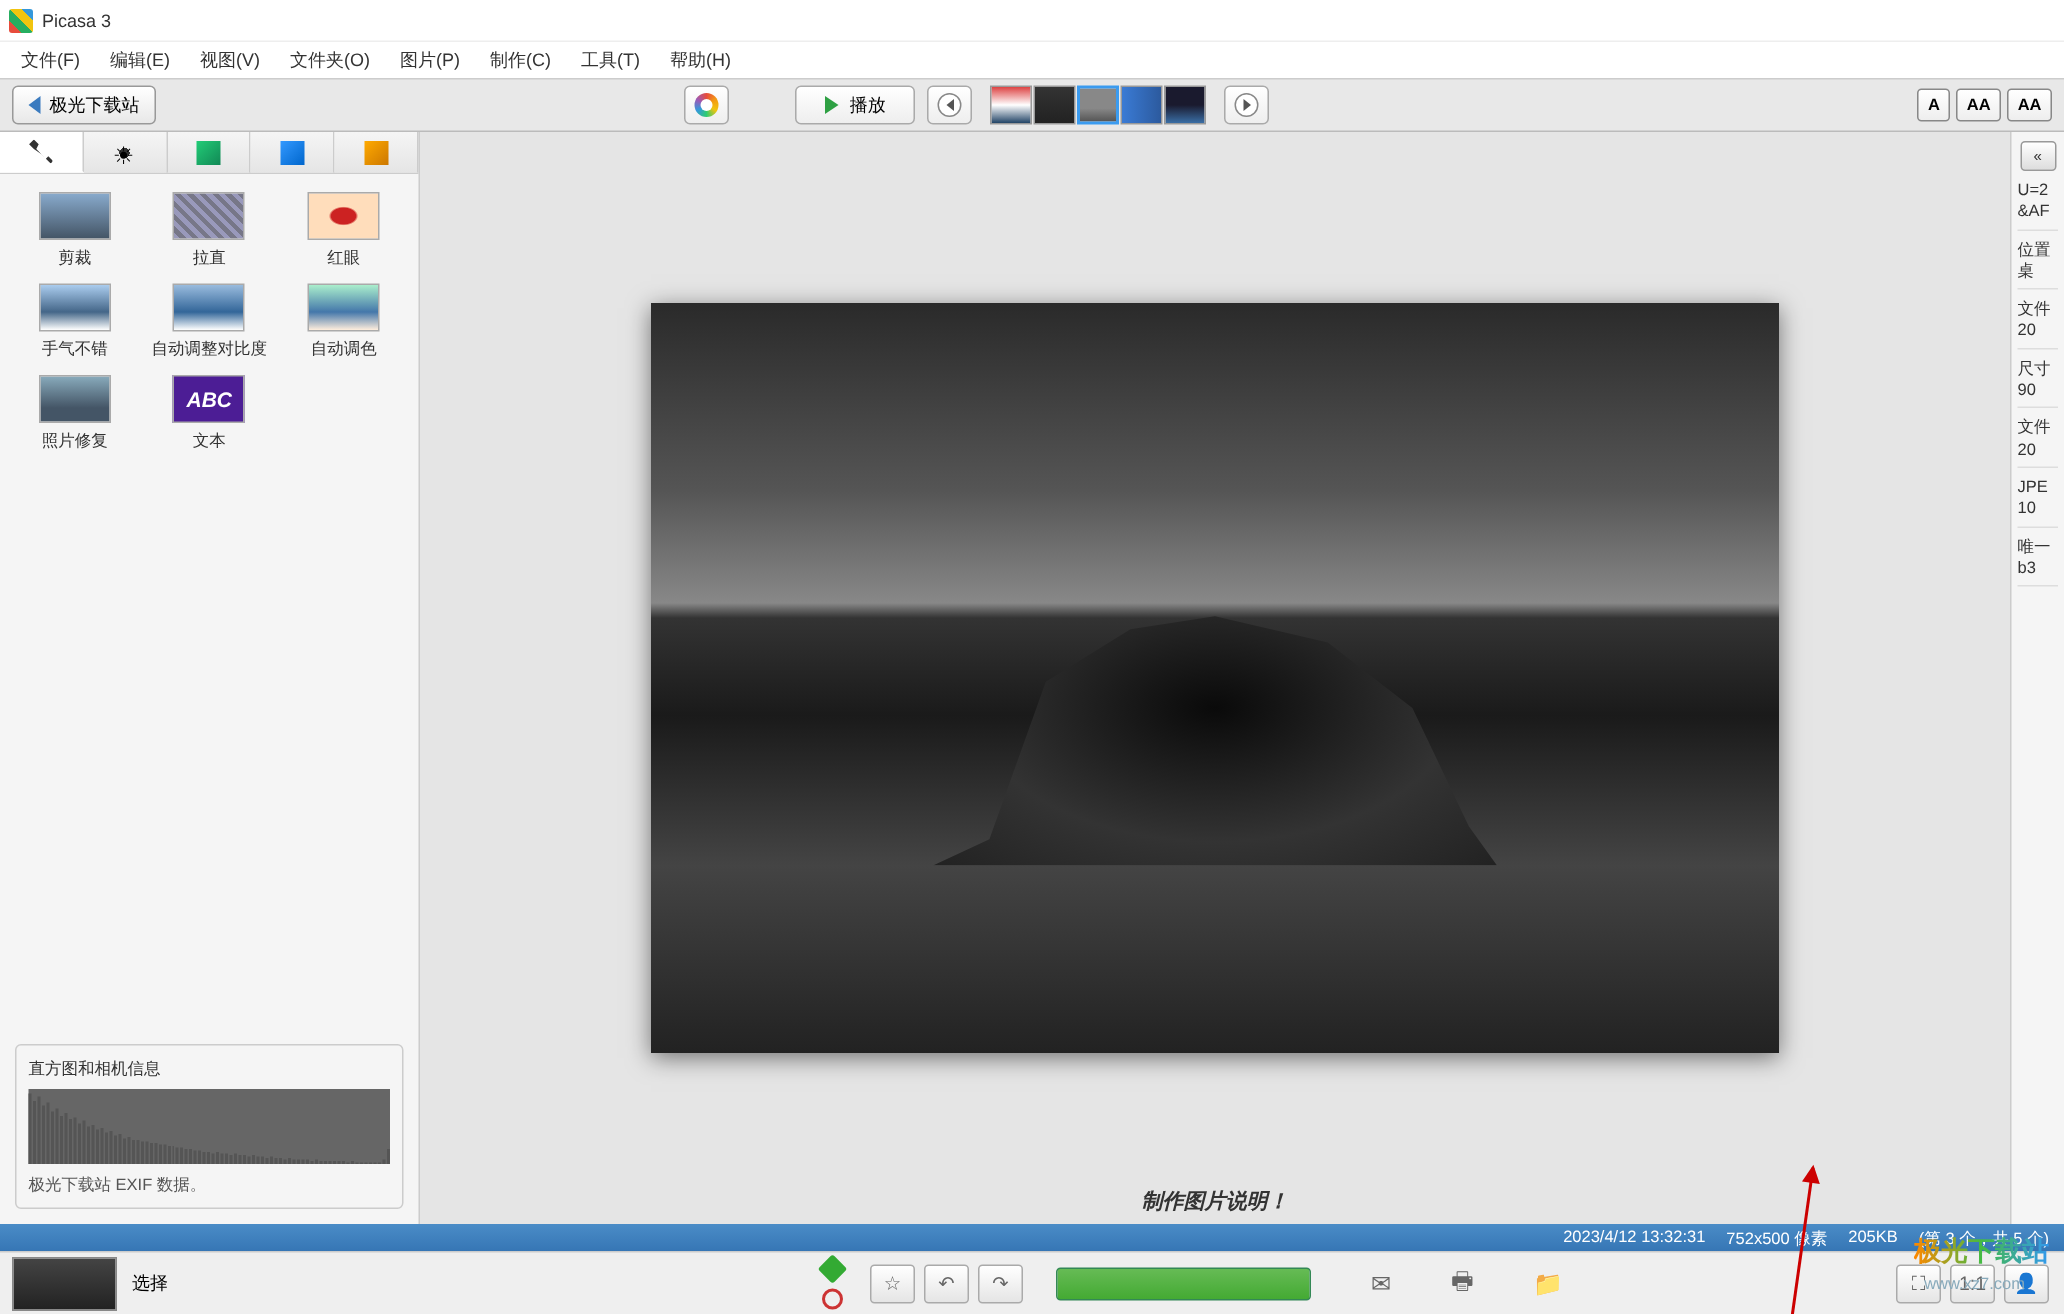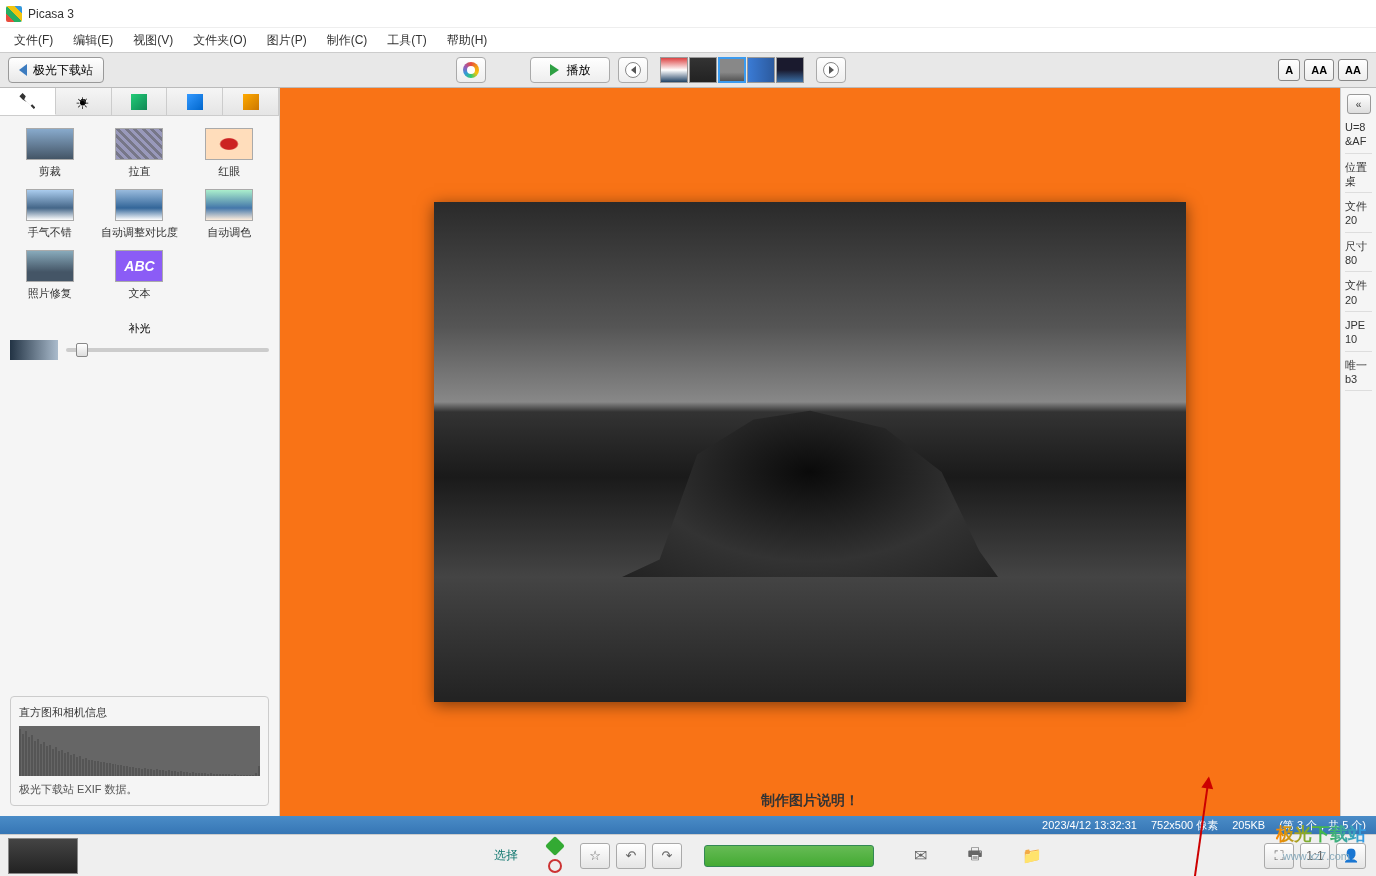--- a/index.html
+++ b/index.html
@@ -56,39 +56,39 @@
 .tool-grid { padding:12px 8px; display:grid; grid-template-columns:repeat(3,1fr); gap:10px 6px; }
 .tool-item { display:flex; flex-direction:column; align-items:center; font-size:11px; color:#333; cursor:pointer; }
 .tool-thumb { width:48px; height:32px; margin-bottom:4px; border:1px solid #aaa; background:linear-gradient(#aac,#678); position:relative;}
 .tt-crop{background:linear-gradient(#88aacc,#445566);}
 .tt-straight{background:repeating-linear-gradient(45deg,#99b,#99b 3px,#778 3px,#778 6px);}
 .tt-redeye{background:radial-gradient(ellipse at center,#c22 25%,#fdb 30%);}
 .tt-lucky{background:linear-gradient(#ace,#468 60%,#fff);}
 .tt-contrast{background:linear-gradient(#9bd,#369 60%,#fff);}
 .tt-color{background:linear-gradient(#aec,#47a 60%,#fed);}
 .tt-retouch{background:linear-gradient(#8ab,#456 70%);}
-.tt-text{background:#8b5cf6;color:#fff;font-style:italic;font-weight:bold;display:flex;align-items:center;justify-content:center;font-size:14px;}
+.tt-text{background:#4c1d95;color:#fff;font-style:italic;font-weight:bold;display:flex;align-items:center;justify-content:center;font-size:14px;}
 
 .slider-row { padding:8px 10px; }
 .slider-label { font-size:11px; text-align:center; margin-bottom:4px;}
 .slider-ctrl { display:flex; align-items:center; gap:8px; }
 .slider-preview { width:48px; height:20px; background:linear-gradient(90deg,#234,#678,#abc); }
 .slider-track { flex:1; height:4px; background:#ccc; border-radius:2px; position:relative;}
 .slider-thumb { position:absolute; left:5%; top:-5px; width:12px; height:14px; background:linear-gradient(#fff,#ddd); border:1px solid #888; border-radius:2px;}
 
 .btn-row { display:flex; gap:8px; padding:8px 10px; }
 .ghost-btn { flex:1; height:24px; border:1px solid #ccc; border-radius:3px; background:#fafafa; color:#bbb; font-size:11px; display:flex; align-items:center; justify-content:center;}
 
 .histo-panel { margin-top:auto; border:1px solid #ccc; border-radius:4px; margin:10px; padding:8px; font-size:11px; }
 .histo-title { margin-bottom:6px; color:#333;}
 .histo { height:50px; background:linear-gradient(to top,#666,#666); display:flex; align-items:flex-end; gap:1px;}
 .histo span{display:block;width:2px;background:#555;}
 .histo-note{margin-top:6px;color:#555;}
 
-.viewer { flex:1; background:#f97316; display:flex; flex-direction:column; position:relative; }
+.viewer { flex:1; background:#e5e5e5; display:flex; flex-direction:column; position:relative;font-style:italic; }
 .canvas-area { flex:1; display:flex; align-items:center; justify-content:center; position:relative;}
 .photo { width:752px; height:500px; background:
   radial-gradient(ellipse 50px 70px at 54% 60%, #ccc 40%, transparent 42%),
   linear-gradient(180deg,#2a2a2a 0%,#555 25%,#888 40%,#333 42%,#1a1a1a 55%,#444 75%,#222 100%);
   box-shadow:0 3px 15px rgba(0,0,0,0.5);
   position:relative;
 }
 .photo::before{content:'';position:absolute;left:25%;top:40%;width:50%;height:35%;background:radial-gradient(ellipse at 50% 40%,#0a0a0a,#333 60%,#222);clip-path:polygon(10% 90%,20% 30%,35% 10%,50% 5%,70% 15%,85% 40%,95% 85%,100% 100%,0 100%);}
 .caption-prompt { position:absolute; bottom:6px; left:50%; transform:translateX(-50%); color:#333; font-size:14px; font-weight:bold; }
 .red-arrow { position:absolute; width:2px; height:110px; background:#c00; transform:rotate(8deg); left:920px; top:690px; }
@@ -99,21 +99,21 @@
 .sr-row{margin:6px 2px;border-bottom:1px solid #ddd;padding-bottom:4px;line-height:1.3;overflow:hidden;}
 
 
 .status-bar { height:18px; background:linear-gradient(#4a8cc7,#3676b5); color:#fff; font-size:11px; display:flex; align-items:center; padding:0 10px; gap:14px; justify-content:flex-end;}
 .status-bar .crumb{color:#cfe3f5;}
 
 
 .bottom { height:42px; background:#efefef; border-top:1px solid #ccc; display:flex; align-items:center; }
 .btm-left{width:570px;display:flex;align-items:center;padding:0 8px;gap:10px;}
 .btm-thumb{width:70px;height:36px;background:linear-gradient(#444,#222);border:1px solid #888;}
-.btm-sel{flex:1;text-align:right;padding-right:20px;font-size:12px;color:#0f766e;}
+.btm-sel{flex:1;padding-right:20px;font-size:12px;color:#000000;}
 .pin{width:14px;height:14px;background:#3a3;border-radius:2px;transform:rotate(45deg);}
 .rec{width:14px;height:14px;border:2px solid #c33;border-radius:50%;}
 .btm-mid{display:flex;gap:6px;padding:0 10px;}
 .mini-btn{width:30px;height:26px;border:1px solid #aaa;border-radius:3px;background:linear-gradient(#fff,#e5e5e5);display:flex;align-items:center;justify-content:center;font-size:13px;color:#666;cursor:pointer;}
 .btm-right{margin-left:auto;display:flex;gap:6px;padding-right:10px;}
 .watermark{position:absolute;right:10px;bottom:30px;font-size:18px;font-weight:bold;background:linear-gradient(90deg,#f80,#4b4,#39e);-webkit-background-clip:text;color:transparent;}
 .watermark-sub{position:absolute;right:26px;bottom:14px;font-size:11px;color:#8ab;}
 </style>
 </head>
 <body>
@@ -214,29 +214,20 @@
           <span>自动调色</span>
         </div>
       <div class="tool-item">
           <div class="tool-thumb tt-retouch"></div>
           <span>照片修复</span>
         </div>
       <div class="tool-item">
           <div class="tool-thumb tt-text">ABC</div>
           <span>文本</span>
         </div>
-    </div>
-    <div class="slider-row">
-      <div class="slider-label">补光</div>
-      <div class="slider-ctrl">
-        <div class="slider-preview"></div>
-        <div class="slider-track">
-            <div class="slider-thumb"></div>
-          </div>
-      </div>
     </div>
     <div style="flex:1"></div>
     <div class="histo-panel">
       <div class="histo-title">直方图和相机信息</div>
       <div class="histo">
         <span style="height:95%"></span>
           <span style="height:85%"></span>
           <span style="height:90%"></span>
           <span style="height:78%"></span>
           <span style="height:82%"></span>
@@ -325,34 +316,34 @@
     <div class="canvas-area">
       <div class="photo"></div>
       <div class="red-arrow"></div>
     </div>
     <div class="caption-prompt">制作图片说明！</div>
   </div>
 
   <div class="sidebar-right">
     <div class="sr-collapse">«</div>
     <div class="sr-row">
-        <div>U=8</div>
+        <div>U=2</div>
         <div>&amp;AF</div>
       </div>
     <div class="sr-row">
         <div>位置</div>
         <div>桌</div>
       </div>
     <div class="sr-row">
         <div>文件</div>
         <div>20</div>
       </div>
     <div class="sr-row">
         <div>尺寸</div>
-        <div>80</div>
+        <div>90</div>
       </div>
     <div class="sr-row">
         <div>文件</div>
         <div>20</div>
       </div>
     <div class="sr-row">
         <div>JPE</div>
         <div>10</div>
       </div>
     <div class="sr-row">

